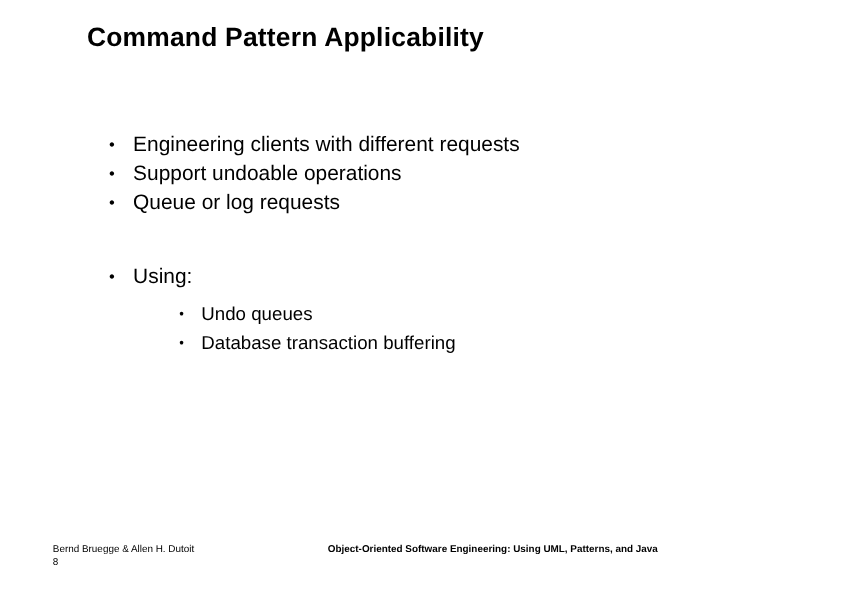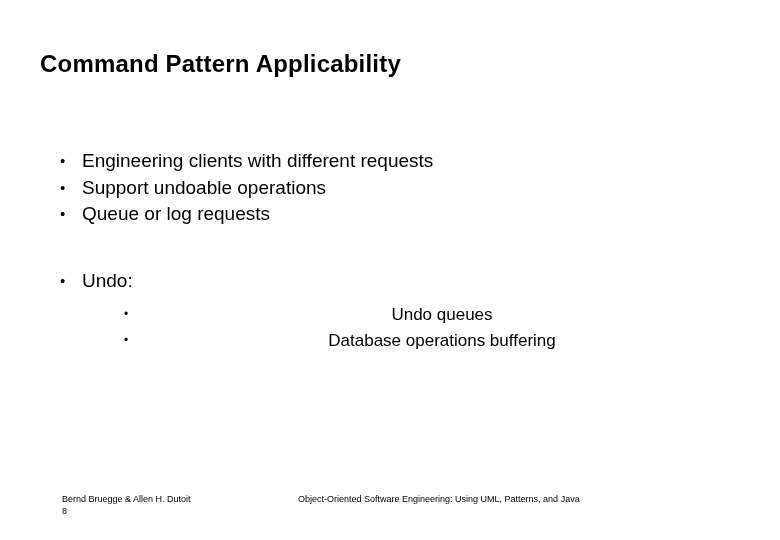--- a/index.html
+++ b/index.html
@@ -5,21 +5,22 @@
     * { margin: 0; padding: 0; box-sizing: border-box; }
     body {
       width: 780px;
       height: 540px;
       background: #fff;
       font-family: Verdana, Geneva, sans-serif;
       color: #000;
       position: relative;
     }
     .slide {
-      padding: 50px 40px 0 40px;
+      padding: 21px 40px 0 40px;
+      margin-left: 39px;
     }
     .title {
       font-size: 24px;
       font-weight: bold;
       margin-bottom: 70px;
       letter-spacing: 0.2px;
     }
     .bullet-list {
       list-style: none;
       margin-left: 20px;
@@ -38,21 +39,20 @@
       font-size: 15px;
       line-height: 1.7;
     }
     .spacer {
       height: 40px;
     }
     .sub-list {
       list-style: none;
       margin-left: 42px;
       margin-top: 8px;
-      text-align: center;
     }
     .sub-list > li {
       font-size: 17px;
       line-height: 1.5;
       position: relative;
       padding-left: 20px;
     }
     .sub-list > li::before {
       content: "•";
       position: absolute;
@@ -65,26 +65,26 @@
       position: absolute;
       bottom: 24px;
       left: 48px;
       right: 40px;
       font-size: 9px;
     }
     .footer-left {
       display: inline-block;
       width: 200px;
       vertical-align: top;
-      margin-left: 14px;
     }
     .footer-center {
       position: absolute;
       left: 250px;
       top: 0;
+      font-weight: bold;
     }
     .page-num {
       font-size: 9px;
       margin-top: 2px;
     }
   </style>
 </head>
 <body>
 
 <div class="slide">
@@ -93,24 +93,24 @@
   <ul class="bullet-list">
     <li>Engineering clients with different requests</li>
     <li>Support undoable operations</li>
     <li>Queue or log requests</li>
   </ul>
 
   <div class="spacer"></div>
 
   <ul class="bullet-list">
     <li>
-      <span>Undo:</span>
+      <span>Using:</span>
       <ul class="sub-list">
         <li>Undo queues</li>
-        <li>Database operations buffering</li>
+        <li>Database transaction buffering</li>
       </ul>
     </li>
   </ul>
 </div>
 
 <div class="footer">
   <div class="footer-left">
     <div>Bernd Bruegge &amp; Allen H. Dutoit</div>
     <div class="page-num">8</div>
   </div>

